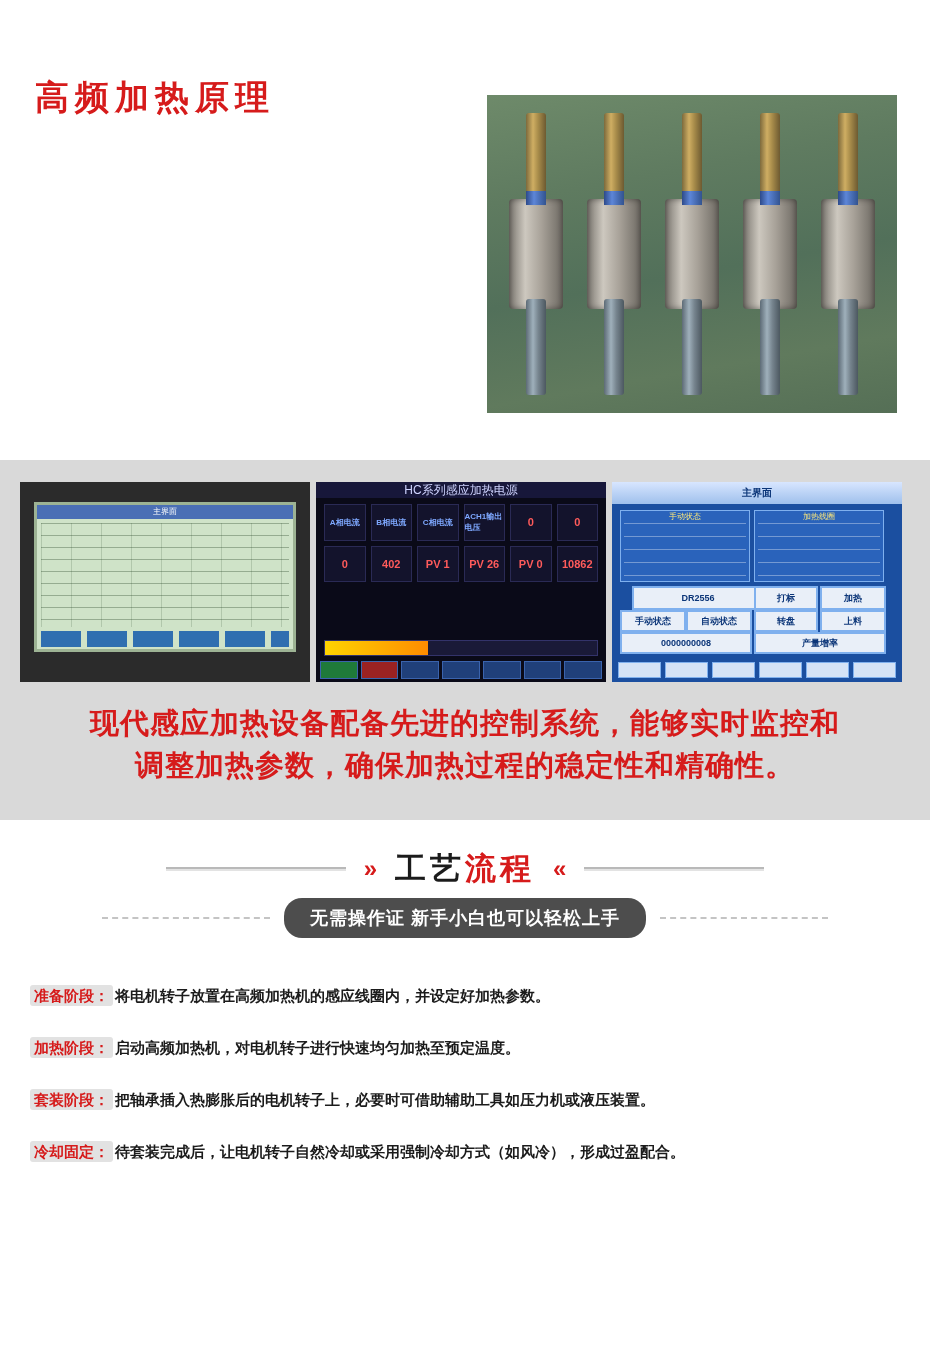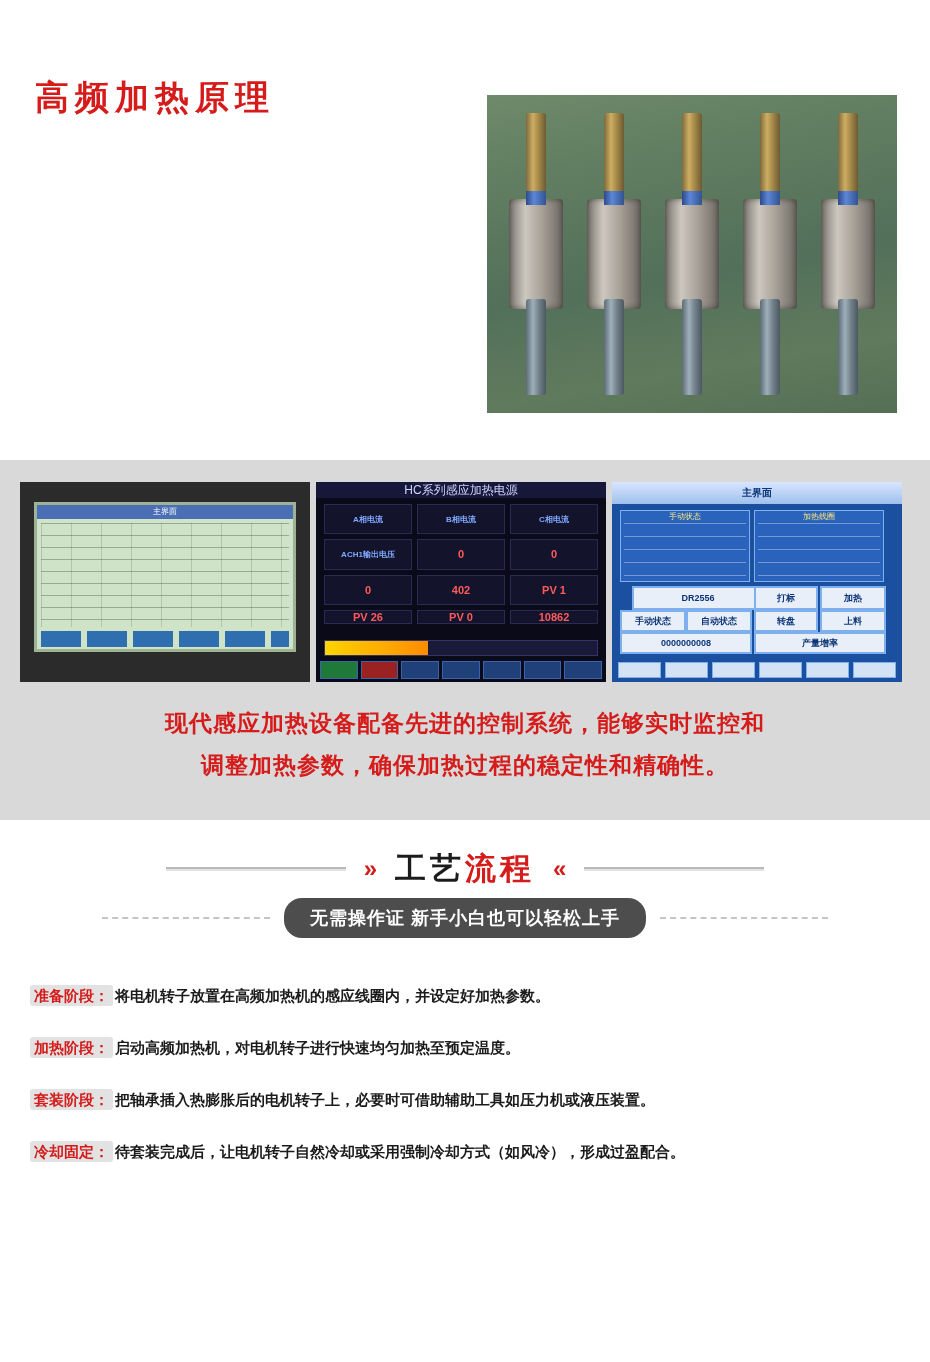--- a/index.html
+++ b/index.html
@@ -139,21 +139,21 @@
     background: repeating-linear-gradient(to right, #2f6fb0 0 40px, #cfe3c8 40px 46px);
   }
 
   .hmi-2 { background: #0a0a18; }
   .hmi-2 .topbar {
     position: absolute; left: 0; right: 0; top: 0; height: 16px;
     background: #17173a; color: #cfd4ff; font-size: 12px; text-align: center; line-height: 16px;
   }
   .hmi-2 .cells {
     position: absolute; left: 8px; right: 8px; top: 22px; height: 120px;
-    display: grid; grid-template-columns: repeat(3, 1fr); grid-template-rows: repeat(3, 1fr); gap: 5px;
+    display: grid; grid-template-columns: repeat(6, 1fr); grid-template-rows: repeat(3, 1fr); gap: 5px;
   }
   .hmi-2 .cell {
     background: #13132c; border: 1px solid #2a2a55; color: #ff5b5b;
     font-size: 11px; display: flex; align-items: center; justify-content: center; font-weight: bold;
   }
   .hmi-2 .cell.small { color: #7ea8ff; font-size: 8px; }
   .hmi-2 .bars {
     position: absolute; left: 8px; right: 8px; bottom: 26px; height: 14px;
     background: #1a1a38; border: 1px solid #33336a;
   }
@@ -193,21 +193,21 @@
     position: absolute; left: 6px; right: 6px; bottom: 4px; height: 16px; display: flex; gap: 4px;
   }
   .hmi-3 .fb { flex: 1; background: #d4e2f6; border: 1px solid #7fb0ee; }
 
   .hmi-caption {
     position: absolute;
     left: 0; right: 0;
     top: 242px;
     text-align: center;
     color: #d61b1b;
-    font-size: 23px;
+    font-size: 29px;
     font-weight: bold;
     line-height: 42px;
     letter-spacing: 1px;
   }
 
   
   .section-process {
     position: relative;
     width: 930px;
     height: 542px;

